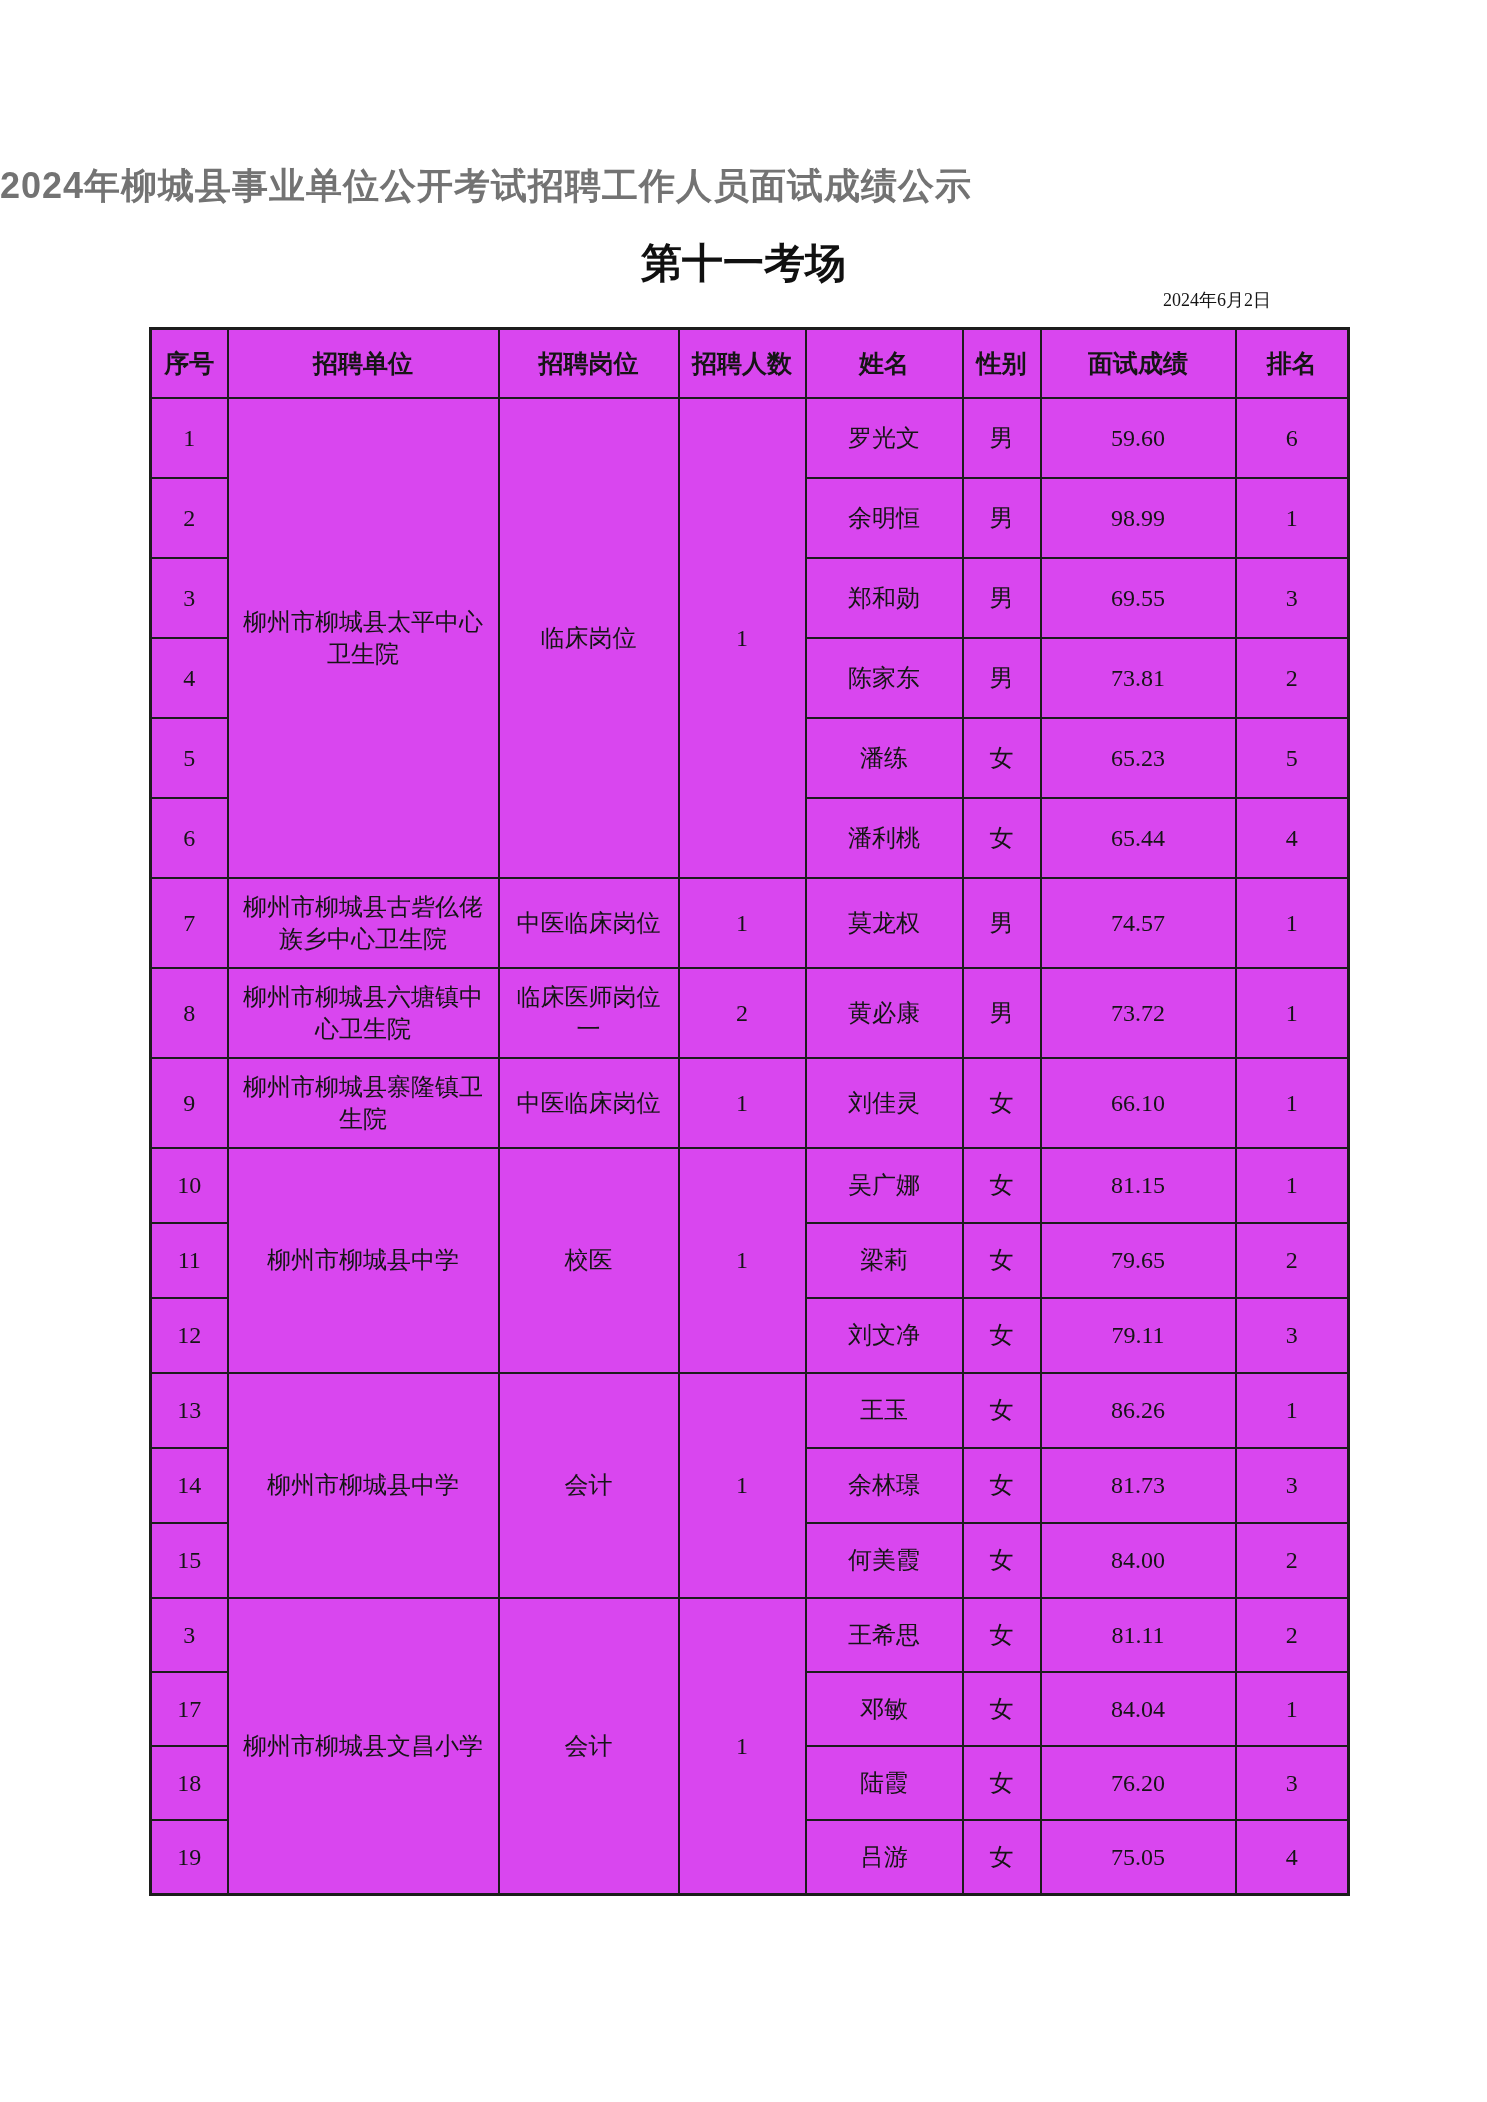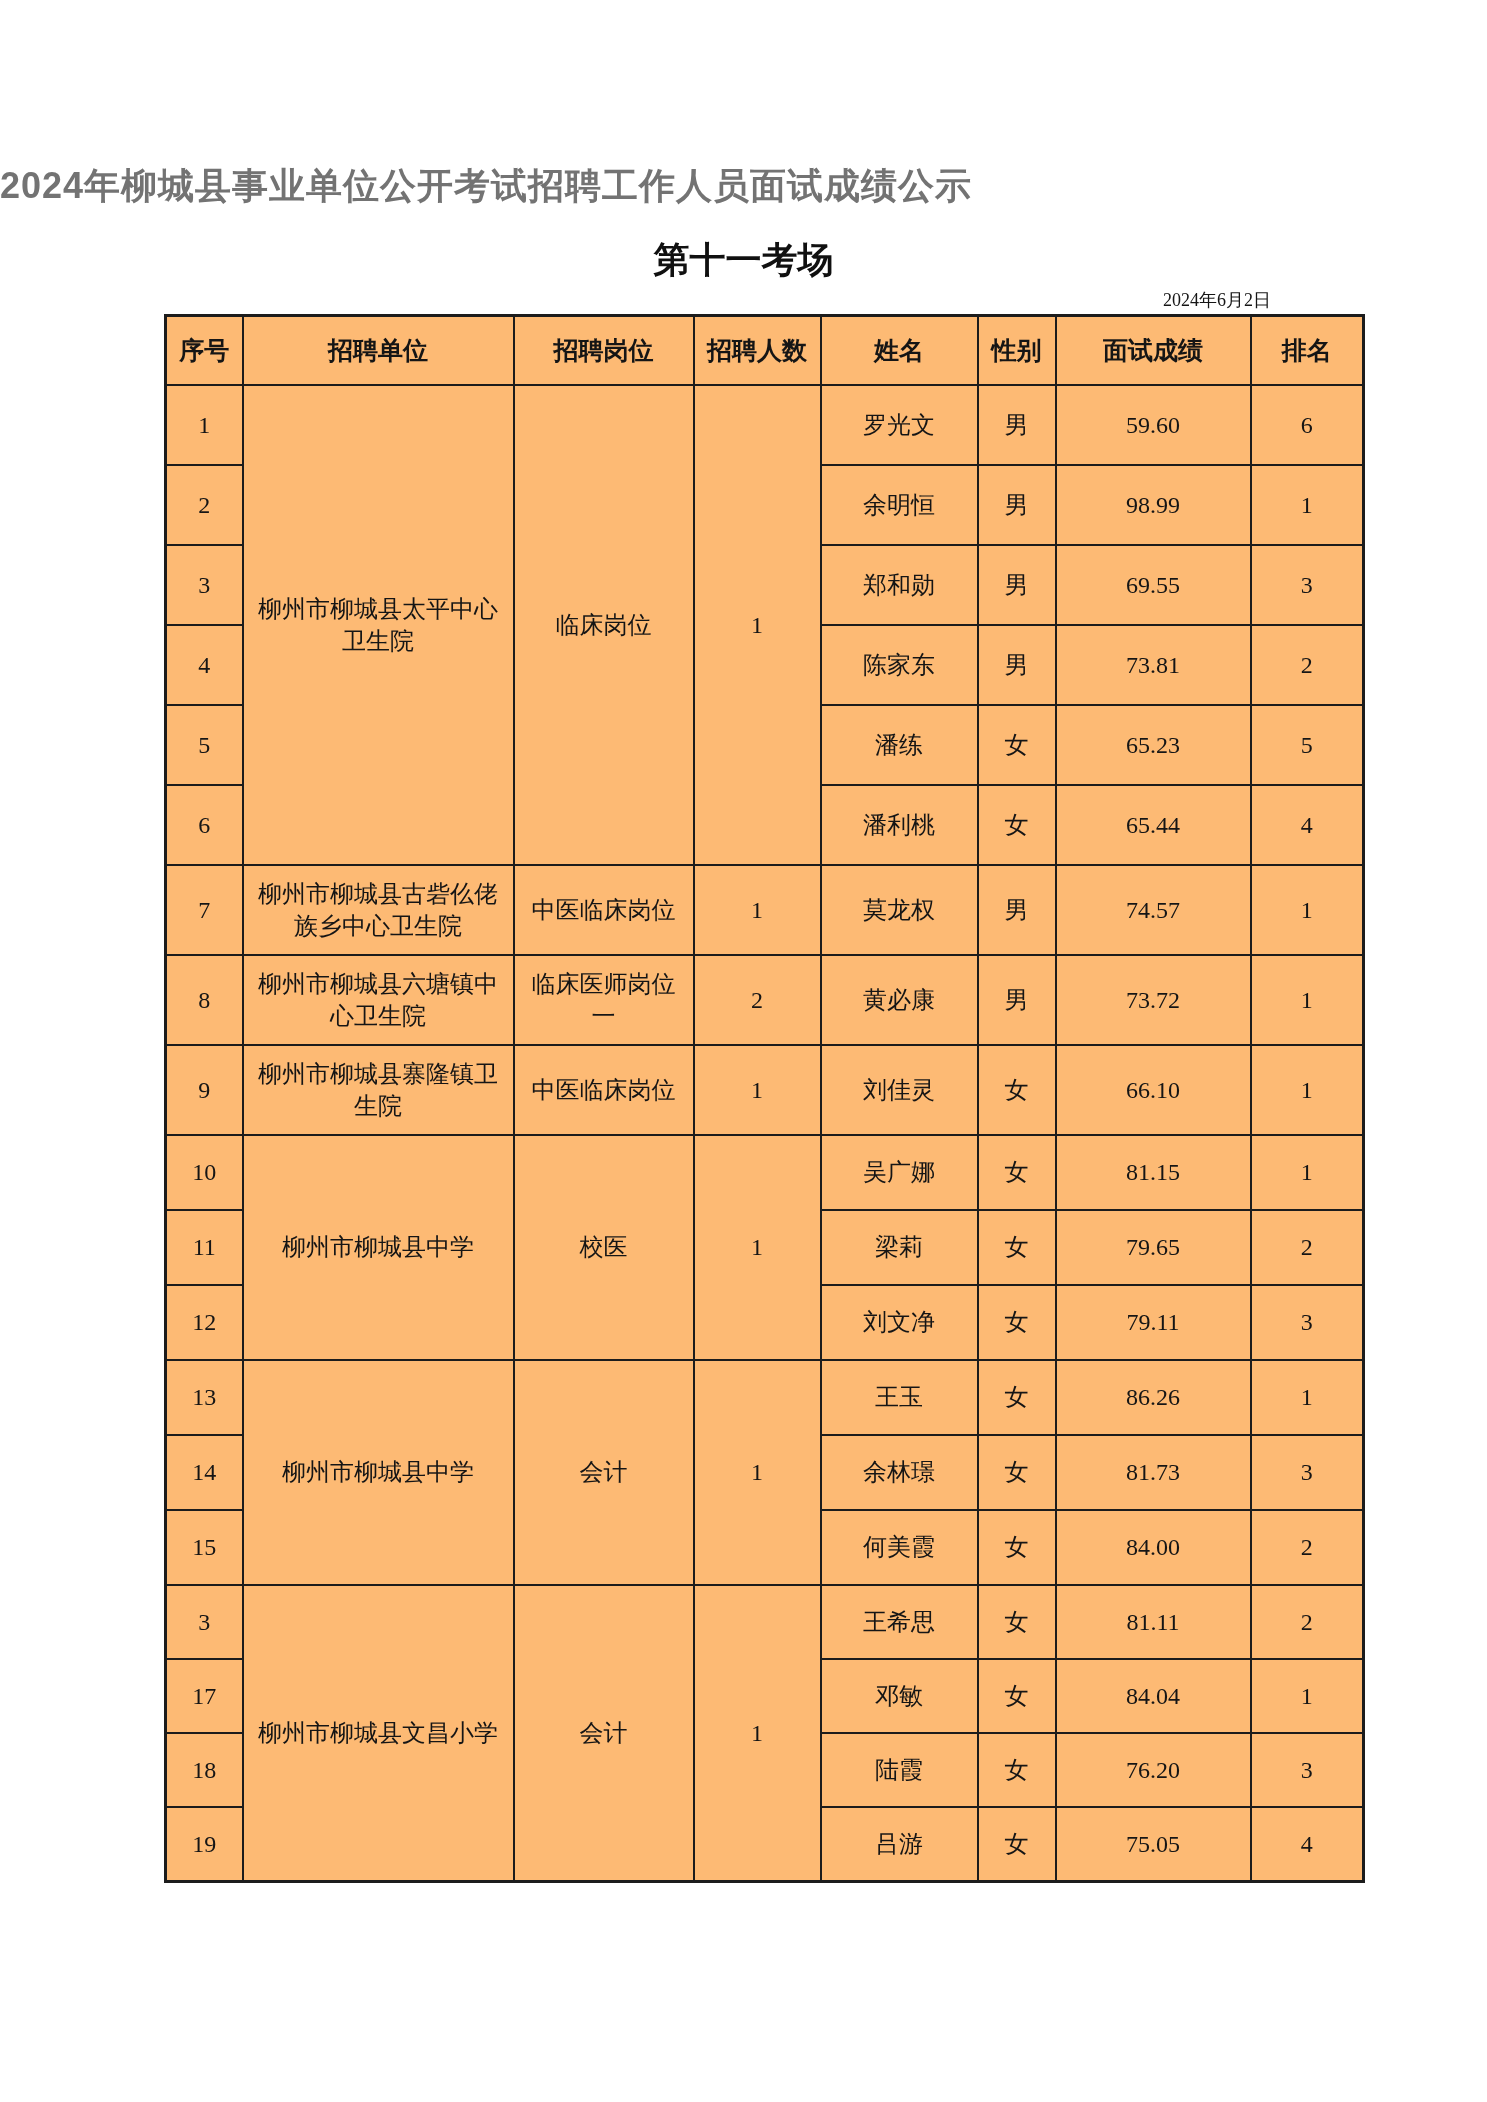--- a/index.html
+++ b/index.html
@@ -28,39 +28,38 @@
     color: #737373;
   }
   .doc-subtitle {
     position: absolute;
     top: 236px;
     left: 0;
     width: 100%;
     text-align: center;
     font-family: "Liberation Sans", "DejaVu Sans", sans-serif;
     font-weight: bold;
-    font-size: 36px;
+    font-size: 41px;
     color: #101010;
   }
   .doc-date {
     position: absolute;
     top: 288px;
     right: 216px;
     font-size: 18px;
     color: #151515;
   }
   table.score-table {
     position: absolute;
     left: 149px;
-    top: 314px;
+    top: 327px;
     border-collapse: collapse;
     table-layout: fixed;
     width: 1198px;
-    background: #fdba74;
-    margin-left: 15px;
+    background: #d946ef;
   }
   table.score-table th,
   table.score-table td {
     border: 2px solid #1c1c1c;
     text-align: center;
     vertical-align: middle;
     padding: 2px 6px;
     font-size: 24px;
     line-height: 1.35;
     color: #151515;

